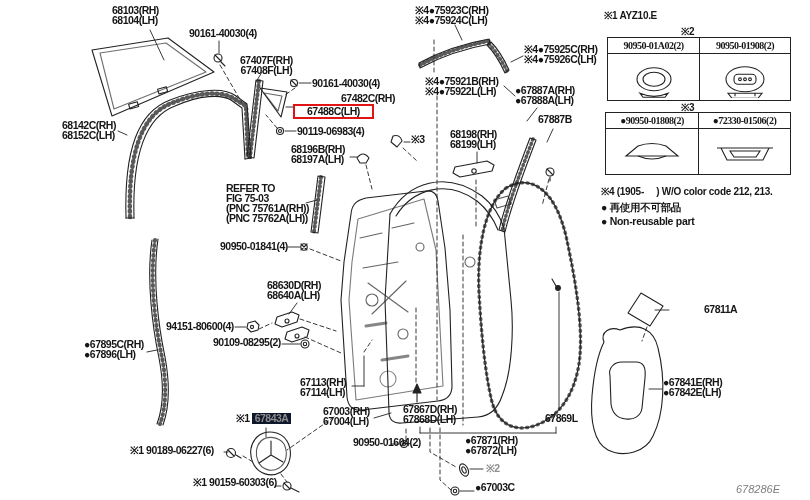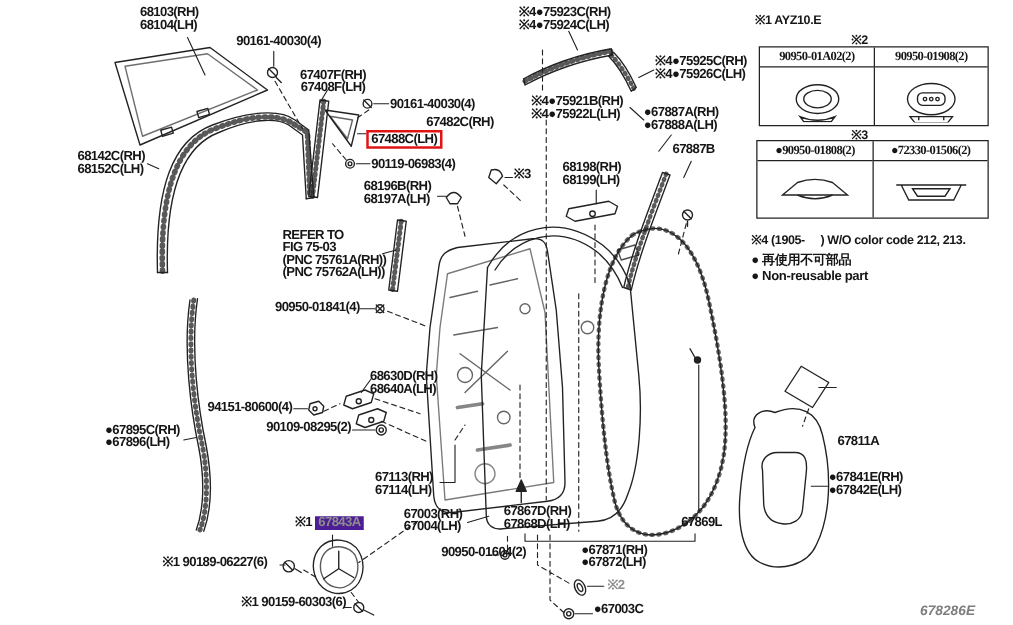--- a/index.html
+++ b/index.html
@@ -1,33 +1,33 @@
 <!DOCTYPE html>
 <html><head>
 <meta charset="utf-8">
 <style>
   html,body{margin:0;padding:0;background:#fff;}
   .stage{position:relative;width:810px;height:500px;background:#ffffff;overflow:hidden;
          font-family:"Liberation Sans",sans-serif;}
   .plabel{position:absolute;color:#161616;font-weight:bold;font-size:10.5px;
           line-height:10px;letter-spacing:-0.5px;white-space:pre;}
   .plabel .redbox{display:inline-block;border:2px solid #e01414;background:#fff;
-          padding:0 2px 1px;margin:-2px 0 0 -4px;}
-  .plabel .graybadge{display:inline-block;background:#4c1d95;color:#8d8d8d;
+          padding:0 12px 1px;margin:-2px 0 0 -4px;}
+  .plabel .graybadge{display:inline-block;background:#0f172a;color:#8d8d8d;
           padding:0 3px 1px;margin-left:2px;}
   .plabel.graynote{color:#8f8f8f;}
   .panel-text{position:absolute;font-weight:bold;color:#161616;letter-spacing:-0.3px;}
   .tbox{position:absolute;border:1.5px solid #222;background:#fff;
         display:grid;grid-template-rows:16px 1fr;grid-template-columns:1fr 1fr;}
   .tbox .hd{border-bottom:1.5px solid #222;font-size:10px;font-weight:bold;
         text-align:center;line-height:15px;letter-spacing:-0.5px;color:#161616;white-space:nowrap;overflow:hidden;font-family:Liberation Serif, serif;}
   .tbox .cR{border-left:1.5px solid #222;}
   .tbox .ic{display:flex;align-items:center;justify-content:center;}
   .footer-code{position:absolute;font-size:11px;font-style:italic;color:#7d7d7d;
-        font-weight:bold;letter-spacing:0;}
+        font-weight:normal;letter-spacing:0;}
 </style>
 </head>
 <body>
 
 <div class="stage">
 
   <svg width="810" height="500" viewBox="0 0 810 500" style="position:absolute;left:0;top:0" fill="none" stroke="#222" stroke-width="1.1" stroke-linecap="round" stroke-linejoin="round">
 
     <g>
       <path d="M92,50 L168,38 L214,72 L112,116 Z"></path>
@@ -229,29 +229,29 @@
       <div class="plabel" style="left: 297px; top: 93px; margin-left: 44px;"><div>67482C(RH)</div></div>
       <div class="plabel" style="left: 297px; top: 106px;"><div class="redbox">67488C(LH)</div></div>
       <div class="plabel" style="left: 297px; top: 126px;"><div>90119-06983(4)</div></div>
       <div class="plabel" style="left: 291px; top: 144px;"><div>68196B(RH)</div><div>68197A(LH)</div></div>
       <div class="plabel" style="left: 62px; top: 120px;"><div>68142C(RH)</div><div>68152C(LH)</div></div>
       <div class="plabel" style="left: 226px; top: 183px;"><div>REFER TO</div><div>FIG 75-03</div><div>(PNC 75761A(RH))</div><div>(PNC 75762A(LH))</div></div>
       <div class="plabel" style="left: 220px; top: 241px;"><div>90950-01841(4)</div></div>
       <div class="plabel" style="left: 166px; top: 321px;"><div>94151-80600(4)</div></div>
       <div class="plabel" style="left: 213px; top: 337px; text-align: center;"><div>90109-08295(2)</div></div>
       <div class="plabel" style="left: 84px; top: 339px;"><div>●67895C(RH)</div><div>●67896(LH)</div></div>
-      <div class="plabel" style="left: 267px; top: 296px; margin-left: 29px;"><div>68630D(RH)</div><div>68640A(LH)</div></div>
+      <div class="plabel" style="left: 267px; top: 280px;"><div>68630D(RH)</div><div>68640A(LH)</div></div>
       <div class="plabel" style="left: 415px; top: 5px;"><div>※4●75923C(RH)</div><div>※4●75924C(LH)</div></div>
       <div class="plabel" style="left: 524px; top: 44px;"><div>※4●75925C(RH)</div><div>※4●75926C(LH)</div></div>
       <div class="plabel" style="left: 425px; top: 76px;"><div>※4●75921B(RH)</div><div>※4●75922L(LH)</div></div>
       <div class="plabel" style="left: 515px; top: 85px;"><div>●67887A(RH)</div><div>●67888A(LH)</div></div>
       <div class="plabel" style="left: 538px; top: 114px;"><div>67887B</div></div>
       <div class="plabel" style="left: 450px; top: 129px;"><div>68198(RH)</div><div>68199(LH)</div></div>
       <div class="plabel" style="left: 411px; top: 134px;"><div>※3</div></div>
-      <div class="plabel" style="left: 670px; top: 304px; margin-top: 44px;"><div>67811A</div></div>
+      <div class="plabel" style="left: 704px; top: 304px;"><div>67811A</div></div>
       <div class="plabel" style="left: 663px; top: 377px;"><div>●67841E(RH)</div><div>●67842E(LH)</div></div>
       <div class="plabel" style="left: 545px; top: 413px;"><div>67869L</div></div>
       <div class="plabel" style="left: 465px; top: 435px;"><div>●67871(RH)</div><div>●67872(LH)</div></div>
       <div class="plabel graynote" style="left: 486px; top: 463px;"><div>※2</div></div>
       <div class="plabel" style="left: 475px; top: 482px;"><div>●67003C</div></div>
       <div class="plabel" style="left: 403px; top: 404px;"><div>67867D(RH)</div><div>67868D(LH)</div></div>
       <div class="plabel" style="left: 300px; top: 377px;"><div>67113(RH)</div><div>67114(LH)</div></div>
       <div class="plabel" style="left: 323px; top: 406px;"><div>67003(RH)</div><div>67004(LH)</div></div>
       <div class="plabel" style="left: 325px; top: 437px; margin-left: 28px;"><div>90950-01604(2)</div></div>
       <div class="plabel" style="left: 236px; top: 413px;"><span>※1</span><span class="graybadge">67843A</span></div>

